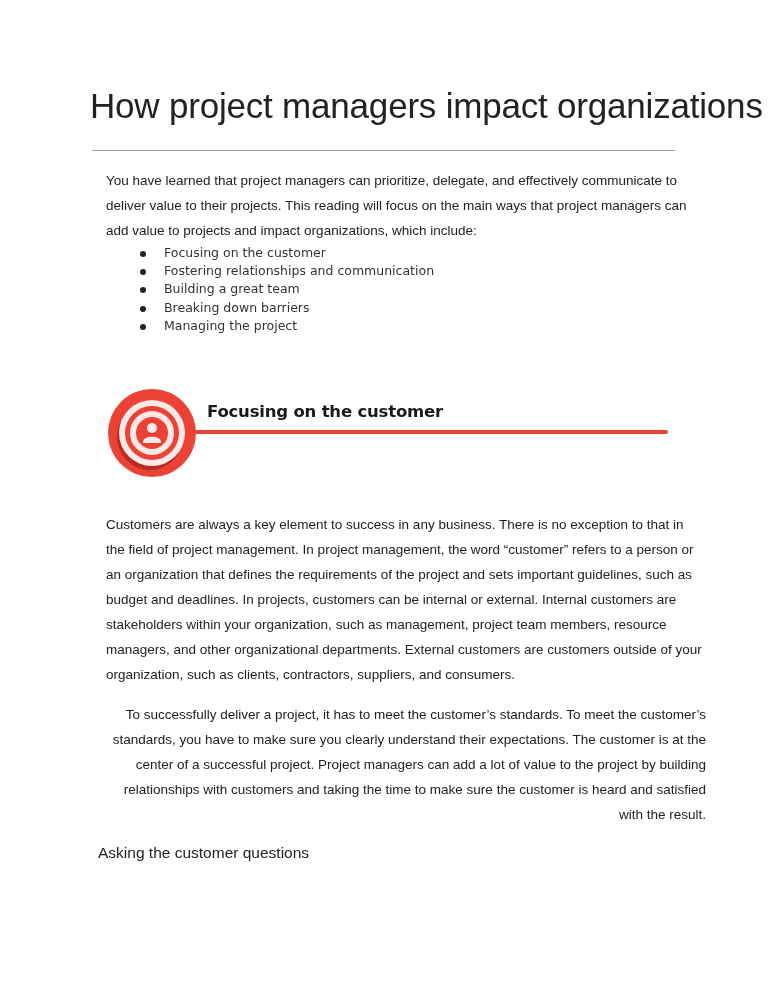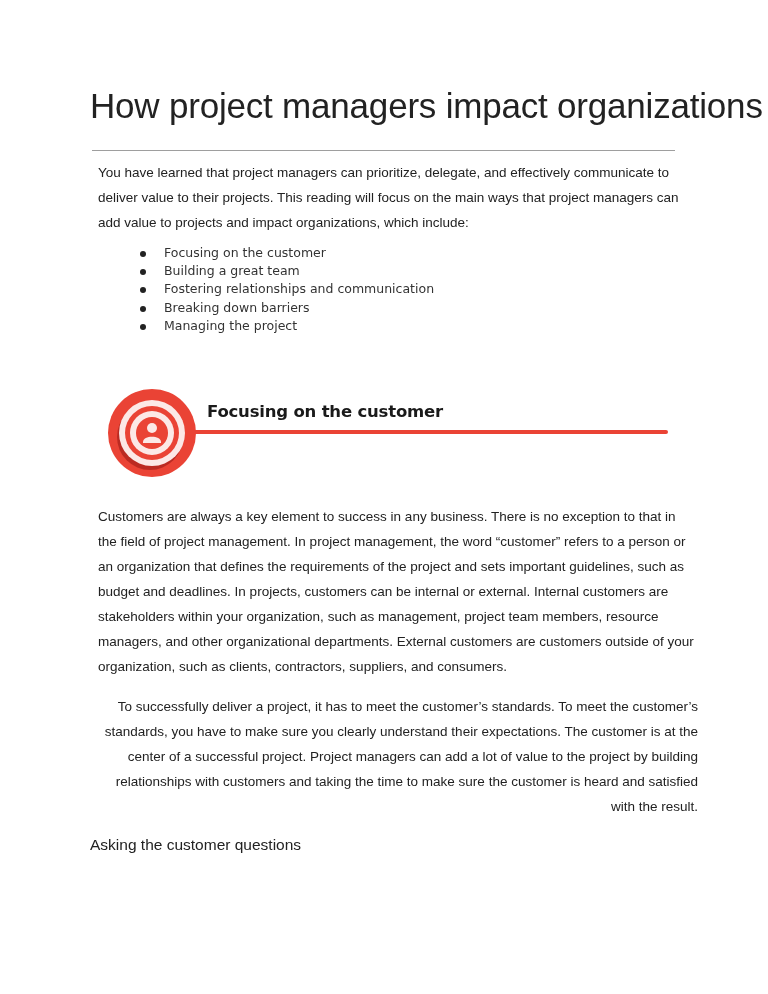--- a/index.html
+++ b/index.html
@@ -39,21 +39,21 @@
       width: 583px;
       height: 1px;
       background: #9e9e9e;
       border: 0;
       margin: 0;
     }
     .para {
       position: absolute;
       left: 90px;
       width: 600px;
-      margin: 8px;
+      margin: 16px;
       font-size: 13.5px;
       line-height: 25px;
       color: #222222;
     }
     .intro { top: 152px; }
     .p1 { top: 496px; }
     .p2 { top: 686px; text-align: right; }
     .bullets {
       position: absolute;
       left: 128px;
@@ -100,41 +100,41 @@
       font-weight: bold;
       font-size: 16.5px;
       color: #1a1a1a;
       white-space: nowrap;
       letter-spacing: -0.2px;
     }
     .subheading {
       position: absolute;
       left: 90px;
       top: 836px;
-      margin: 0;
+      margin: 8px;
       font-weight: normal;
       font-size: 15.5px;
       color: #222222;
       white-space: nowrap;
     }
   </style>
 </head>
 <body>
 
 <div class="page">
 
   <h1 class="title">How project managers impact organizations</h1>
   <hr class="title-rule">
 
   <p class="para intro">You have learned that project managers can prioritize, delegate, and effectively communicate to deliver value to their projects. This reading will focus on the main ways that project managers can add value to projects and impact organizations, which include:</p>
 
   <ul class="bullets">
     <li><span class="dot"></span><span>Focusing on the customer</span></li>
+    <li><span class="dot"></span><span>Fostering relationships and communication</span></li>
     <li><span class="dot"></span><span>Building a great team</span></li>
-    <li><span class="dot"></span><span>Fostering relationships and communication</span></li>
     <li><span class="dot"></span><span>Breaking down barriers</span></li>
     <li><span class="dot"></span><span>Managing the project</span></li>
   </ul>
 
   <div class="section-banner">
     <svg width="565" height="92" viewBox="0 0 565 92">
 
       <rect x="80" y="42" width="480" height="4" rx="2" fill="#ea4335"></rect>
 
       <circle cx="44" cy="45" r="44" fill="#ea4335"></circle>

